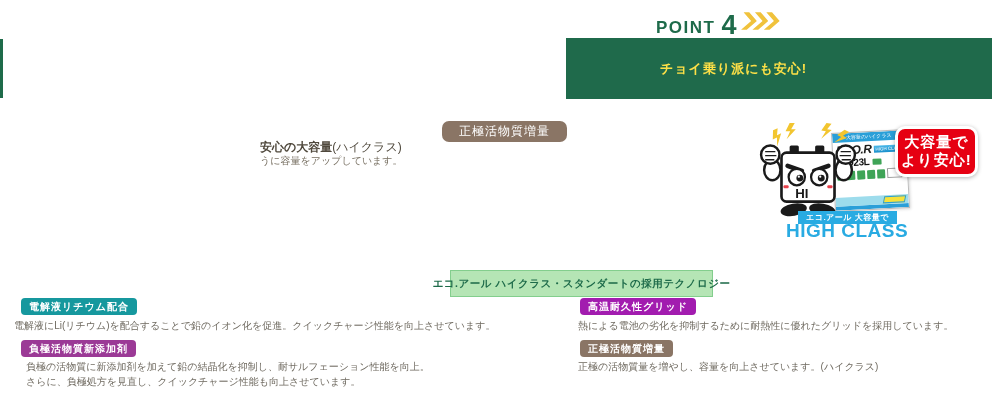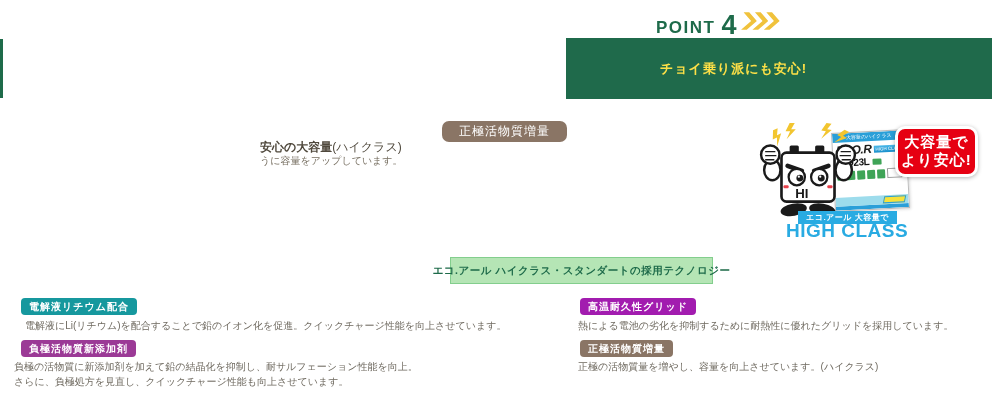--- a/index.html
+++ b/index.html
@@ -71,21 +71,21 @@
     background:#29abe2; color:#fff; font-weight:bold; font-size:8px;
     display:inline-flex; align-items:center; padding:0 8px; letter-spacing:0.5px; white-space:nowrap;
   }
   .series-name {
     position:absolute; left:786px; top:220px; z-index:2;
     color:#29abe2; font-size:19px; font-weight:bold; letter-spacing:0.5px; white-space:nowrap;
   }
 
   
   .tech-header {
-    position:absolute; left:450px; top:257px; width:263px; height:27px;
+    position:absolute; left:450px; top:270px; width:263px; height:27px;
     background:#b5e5b5; border:1px solid #83ce8d; color:#1e6b4a;
     font-weight:bold; font-size:10.5px; letter-spacing:0.5px;
     display:flex; align-items:center; justify-content:center; white-space:nowrap;
   }
   .tech-badge {
     position:absolute; height:17px; display:inline-flex; align-items:center;
     padding:0 8px; border-radius:4px; color:#fff; font-size:10px; font-weight:bold;
     letter-spacing:1px; white-space:nowrap;
   }
   .tech-text { position:absolute; font-size:10px; line-height:15px; color:#6f6a60; white-space:nowrap; }
@@ -194,28 +194,28 @@
   </div>
   <div class="series-name" style="color: rgb(41, 171, 226);">HIGH CLASS</div>
 
   <div class="tech-header" style="background-color: rgb(181, 229, 181);">
     <span>エコ.アール ハイクラス・スタンダートの採用テクノロジー</span>
   </div>
 
   <div class="tech-badge" style="left: 21px; top: 298px; background-color: rgb(22, 152, 158);">
     <span>電解液リチウム配合</span>
   </div>
-  <div class="tech-text" style="left:25px; top:318px;text-align:center;">
+  <div class="tech-text" style="left:14px; top:318px;text-align:center;">
     <div>電解液にLi(リチウム)を配合することで鉛のイオン化を促進。クイックチャージ性能を向上させています。</div>
   </div>
 
   <div class="tech-badge" style="left: 21px; top: 340px; background-color: rgb(155, 58, 150);">
     <span>負極活物質新添加剤</span>
   </div>
-  <div class="tech-text" style="left:14px; top:359px;">
+  <div class="tech-text" style="left:26px; top:359px;">
     <div>負極の活物質に新添加剤を加えて鉛の結晶化を抑制し、耐サルフェーション性能を向上。</div>
     <div>さらに、負極処方を見直し、クイックチャージ性能も向上させています。</div>
   </div>
 
   <div class="tech-badge" style="left: 580px; top: 298px; background-color: #a21caf;">
     <span>高温耐久性グリッド</span>
   </div>
   <div class="tech-text" style="left:578px; top:318px;">
     <div>熱による電池の劣化を抑制するために耐熱性に優れたグリッドを採用しています。</div>
   </div>

